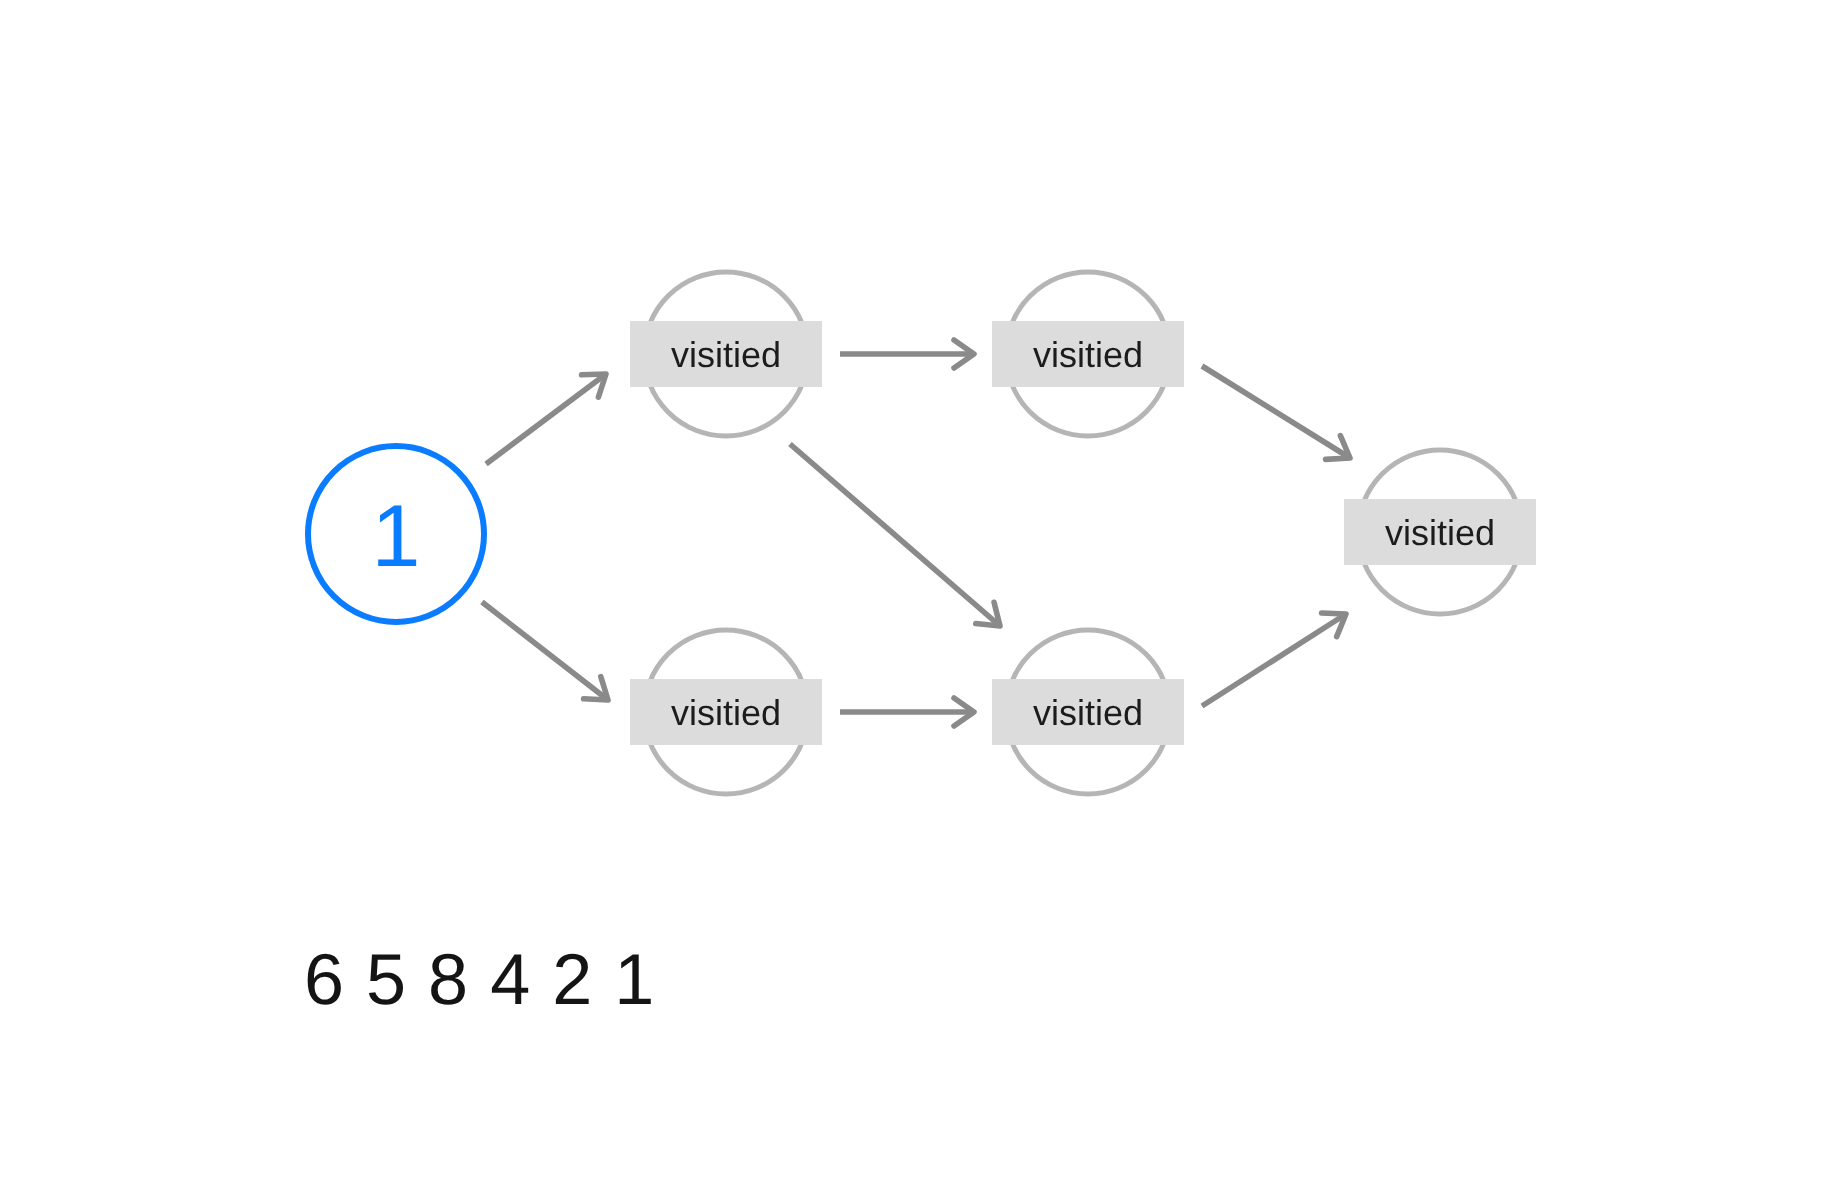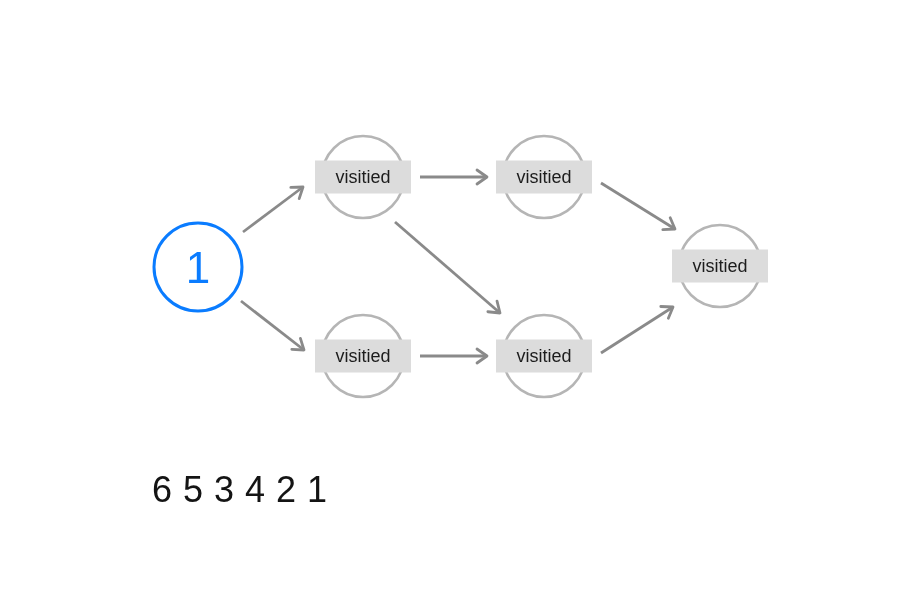--- a/index.html
+++ b/index.html
@@ -84,14 +84,14 @@
           <rect x="496" y="339.5" width="96" height="33" fill="#dcdcdc"></rect>
           <text x="544" y="356" text-anchor="middle" dy="0.36em" fill="#1c1c1c" class="node-label-text">visitied</text>
         </g>
         <g>
           <circle cx="720" cy="266" r="41" fill="#ffffff" stroke="#b5b5b5" stroke-width="2.5"></circle>
           <rect x="672" y="249.5" width="96" height="33" fill="#dcdcdc"></rect>
           <text x="720" y="266" text-anchor="middle" dy="0.36em" fill="#1c1c1c" class="node-label-text">visitied</text>
         </g>
       </g>
     </svg>
-  <div class="sequence">6 5 3 4 2 1</div>
+  <div class="sequence">6 5 8 4 2 1</div>
 </div>
 
 </body></html>

